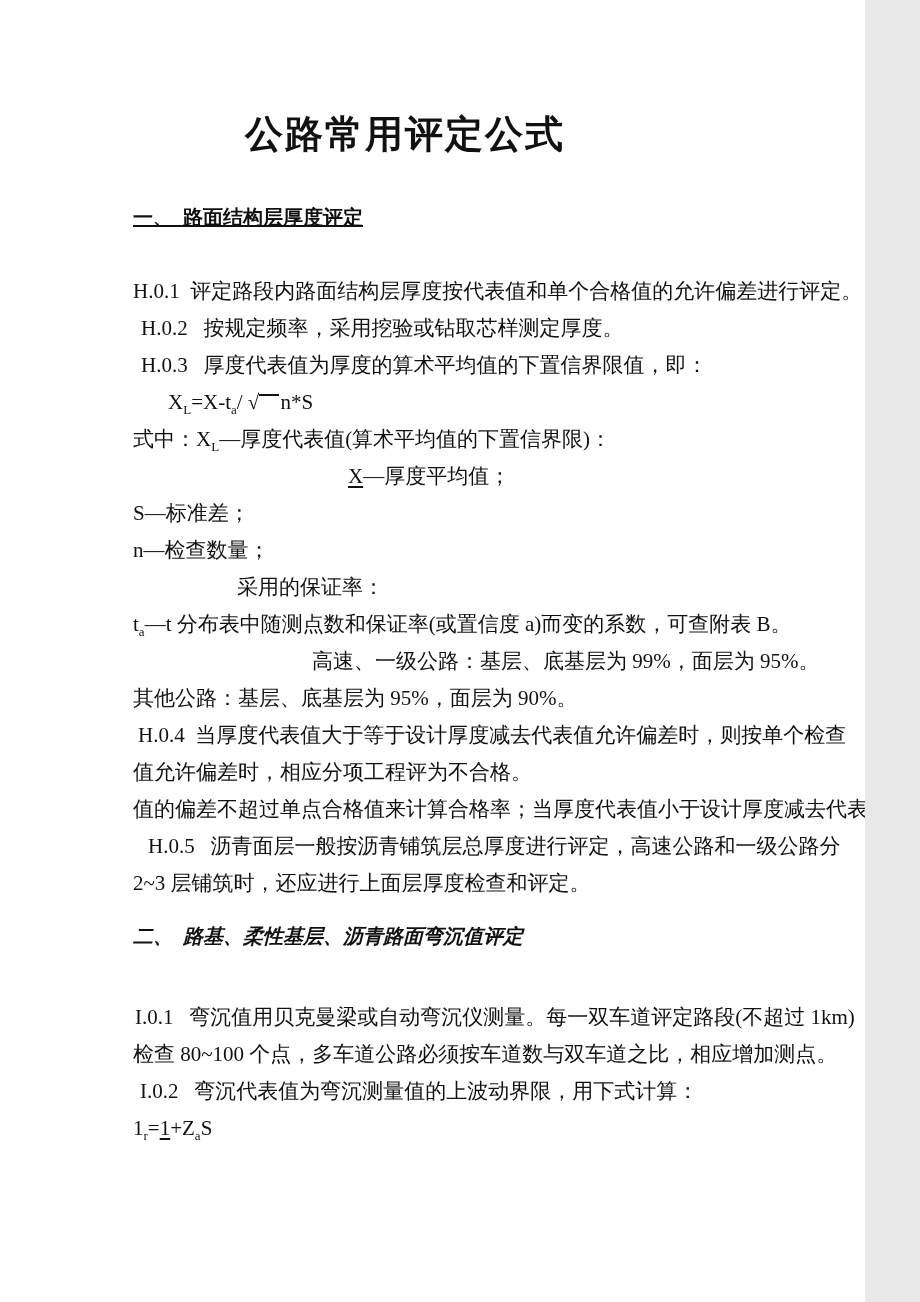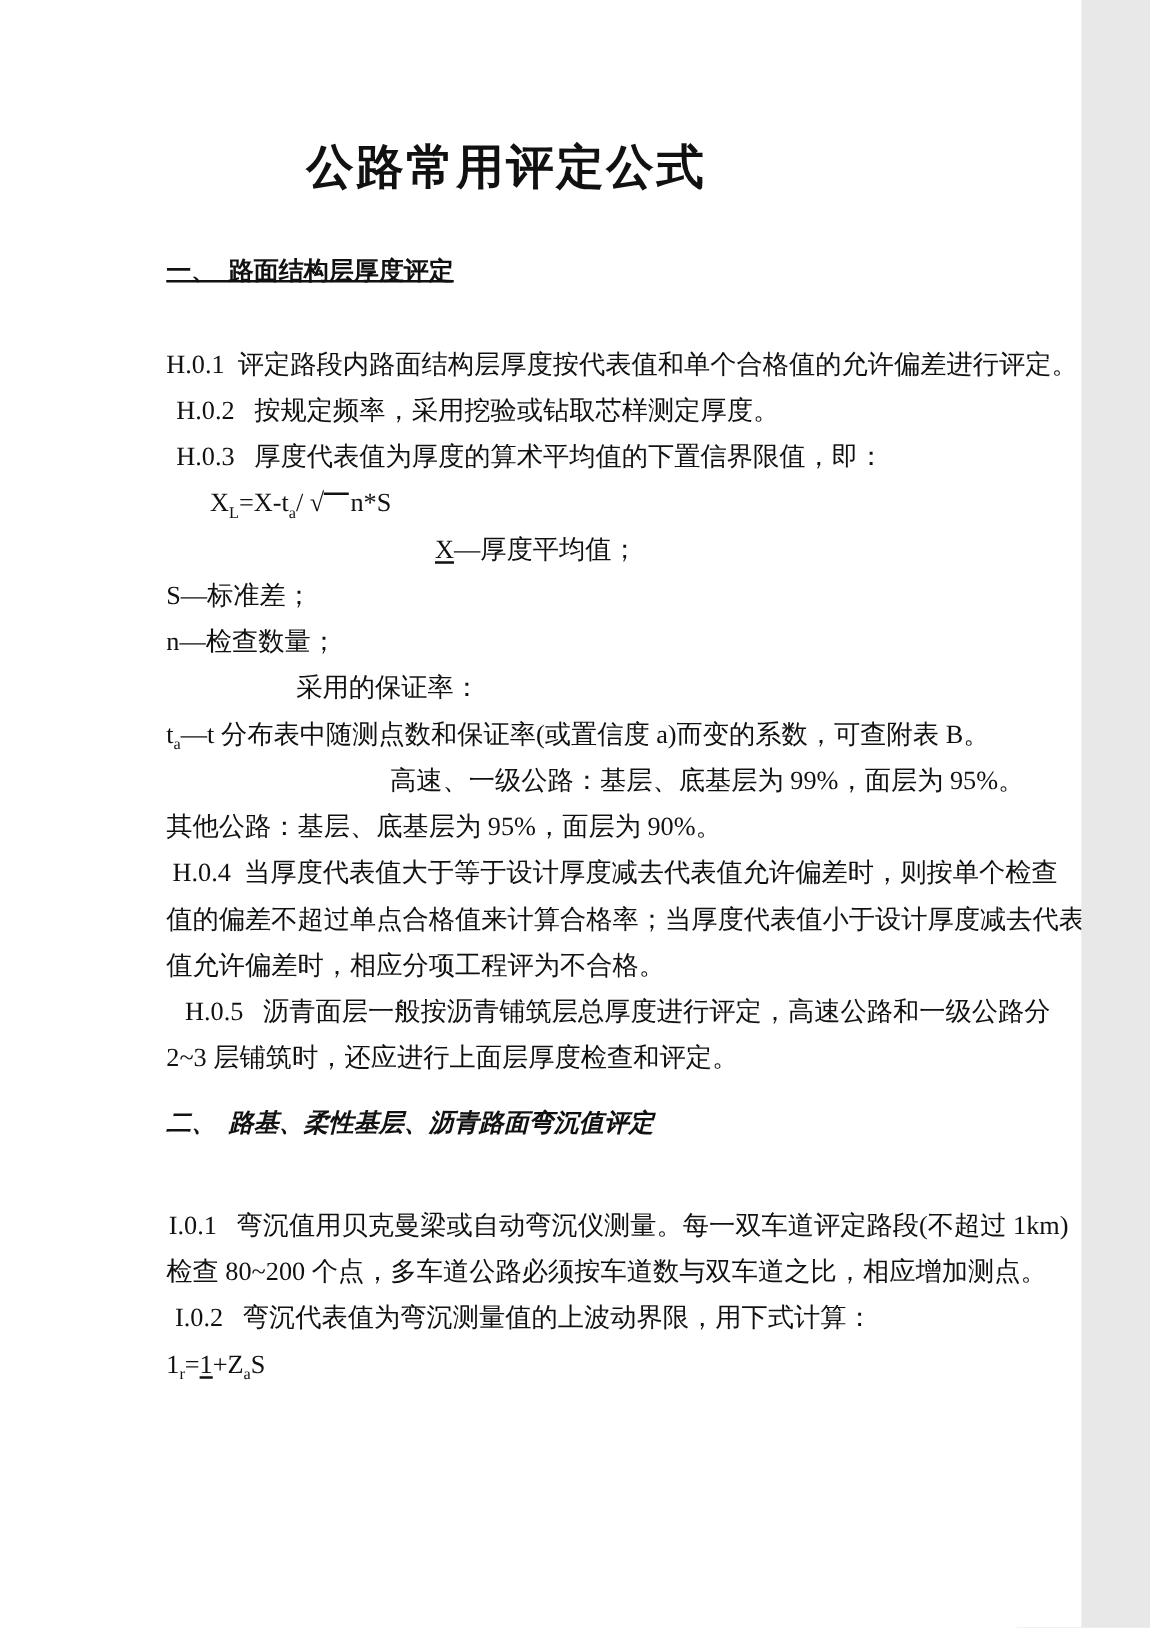--- a/index.html
+++ b/index.html
@@ -64,36 +64,37 @@
 
   <div class="doc-title">公路常用评定公式</div>
 
   <div class="sec-h first">一、  路面结构层厚度评定</div>
 
   <div class="body-block">
     <div class="ln">H.0.1  评定路段内路面结构层厚度按代表值和单个合格值的允许偏差进行评定。</div>
     <div class="ln in8">H.0.2   按规定频率，采用挖验或钻取芯样测定厚度。</div>
     <div class="ln in8">H.0.3   厚度代表值为厚度的算术平均值的下置信界限值，即：</div>
     <div class="ln in35">X<sub>L</sub>=X-t<sub>a</sub>/ √<span class="ov"></span>n*S</div>
+    <div class="ln">式中：X<sub>L</sub>—厚度代表值(算术平均值的下置信界限)：</div>
     <div class="ln in215"><u>X</u>—厚度平均值；</div>
     <div class="ln">S—标准差；</div>
     <div class="ln">n—检查数量；</div>
     <div class="ln in104">采用的保证率：</div>
     <div class="ln">t<sub>a</sub>—t 分布表中随测点数和保证率(或置信度 a)而变的系数，可查附表 B。</div>
     <div class="ln in179">高速、一级公路：基层、底基层为 99%，面层为 95%。</div>
     <div class="ln">其他公路：基层、底基层为 95%，面层为 90%。</div>
     <div class="ln in5">H.0.4  当厚度代表值大于等于设计厚度减去代表值允许偏差时，则按单个检查</div>
+    <div class="ln">值允许偏差时，相应分项工程评为不合格。</div>
     <div class="ln">值的偏差不超过单点合格值来计算合格率；当厚度代表值小于设计厚度减去代表</div>
-    <div class="ln">值允许偏差时，相应分项工程评为不合格。</div>
     <div class="ln in15">H.0.5   沥青面层一般按沥青铺筑层总厚度进行评定，高速公路和一级公路分</div>
     <div class="ln">2~3 层铺筑时，还应进行上面层厚度检查和评定。</div>
   </div>
 
   <div class="sec-h second">二、  路基、柔性基层、沥青路面弯沉值评定</div>
 
   <div class="body-block second">
     <div class="ln in2">I.0.1   弯沉值用贝克曼梁或自动弯沉仪测量。每一双车道评定路段(不超过 1km)</div>
-    <div class="ln">检查 80~200 个点，多车道公路必须按车道数与双车道之比，相应增加测点。</div>
+    <div class="ln">检查 80~100 个点，多车道公路必须按车道数与双车道之比，相应增加测点。</div>
     <div class="ln in7">I.0.2   弯沉代表值为弯沉测量值的上波动界限，用下式计算：</div>
     <div class="ln">1<sub>r</sub>=<u>1</u>+Z<sub>a</sub>S</div>
   </div>
 
 </div>
 
 </body></html>

